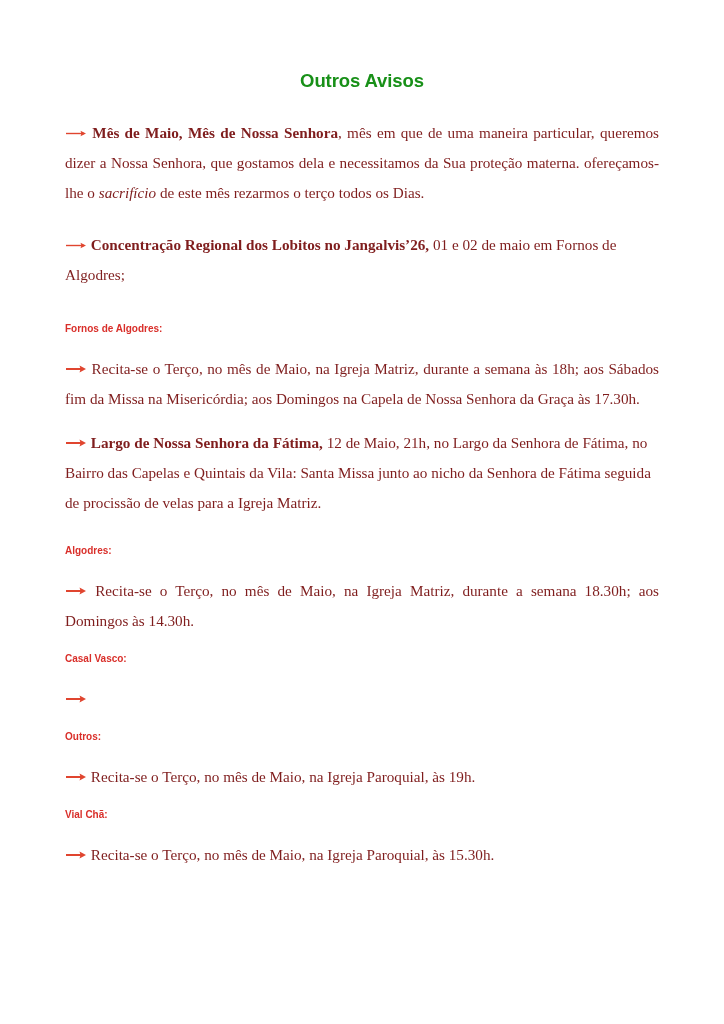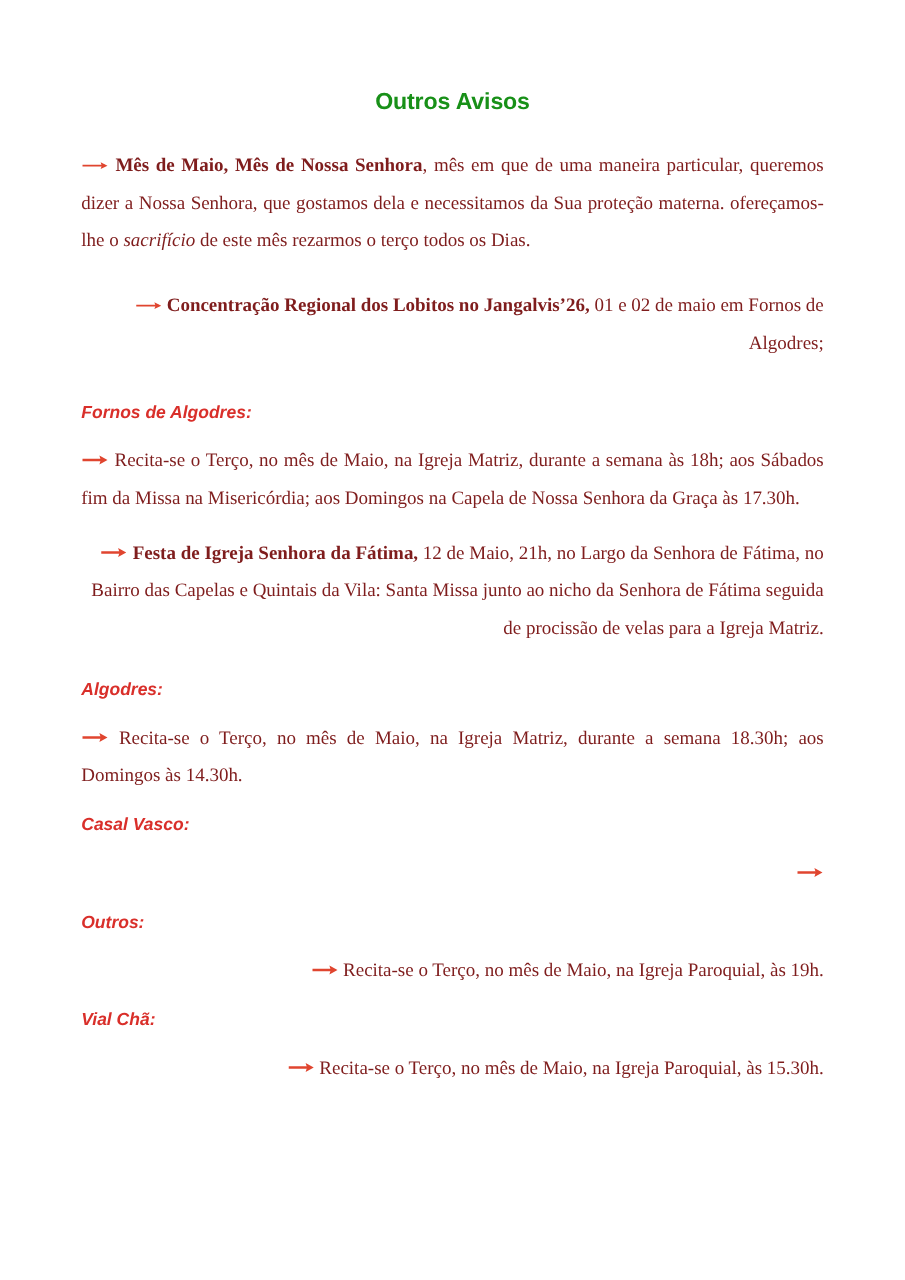--- a/index.html
+++ b/index.html
@@ -45,40 +45,39 @@
     font-family: "Liberation Sans", "DejaVu Sans", sans-serif;
     font-weight: bold;
     font-size: 14.5px;
     line-height: 18px;
     color: #d92f2a;
     padding-top: 15px;
   }
   .section-heading {
     font-family: "Liberation Sans", "DejaVu Sans", sans-serif;
     font-weight: bold;
-    font-size: 14px;
+    font-size: 10px;
     line-height: 18px;
     color: #d92f2a;
     margin: 0;
     text-align: left;
-    font-style: italic;
   }
 
   
   .para {
     font-family: Liberation Serif, serif;
     font-size: 15.2px;
     line-height: 30px;
     color: #7f1d1d;
     margin: 0;
     text-align: justify;
     text-justify: inter-word;
   }
   .para.left {
-    text-align: right;
+    text-align: left;
   }
   .para b {
     font-weight: bold;
   }
   .para i {
     font-style: italic;
   }
 
   
   .arrow {
@@ -149,21 +148,21 @@
 
     <div class="gap-small"></div>
 
     <p class="para left">
       <span class="arrow">
         <svg width="22" height="12" viewBox="0 0 22 12" aria-hidden="true">
           <line x1="1" y1="6" x2="17" y2="6" stroke="#e0452f" stroke-width="2"></line>
           <polygon points="21,6 14.5,2.4 15.6,6 14.5,9.6" fill="#e0452f"></polygon>
         </svg>
       </span>
-      <b>Festa de Igreja Senhora da Fátima,</b><span> 12 de Maio, 21h, no Largo da Senhora de Fátima, no Bairro das Capelas e Quintais da Vila: Santa Missa junto ao nicho da Senhora de Fátima seguida de procissão de velas para a Igreja Matriz.</span>
+      <b>Largo de Nossa Senhora da Fátima,</b><span> 12 de Maio, 21h, no Largo da Senhora de Fátima, no Bairro das Capelas e Quintais da Vila: Santa Missa junto ao nicho da Senhora de Fátima seguida de procissão de velas para a Igreja Matriz.</span>
     </p>
 
     <div class="gap-sec"></div>
 
     <h3 class="section-heading">Algodres:</h3>
     <div class="gap-after-heading"></div>
 
     <p class="para">
       <span class="arrow">
         <svg width="22" height="12" viewBox="0 0 22 12" aria-hidden="true">

